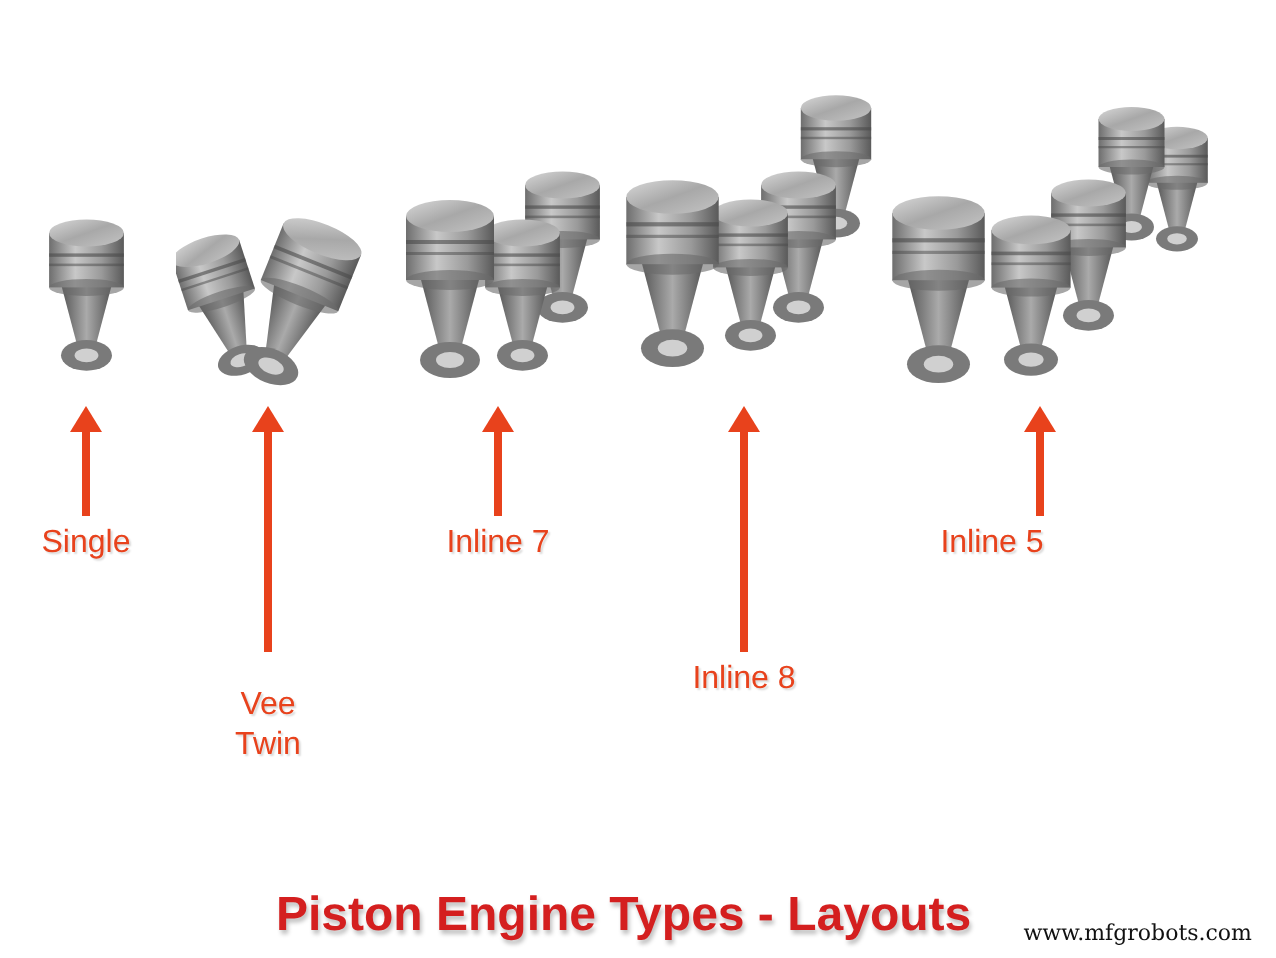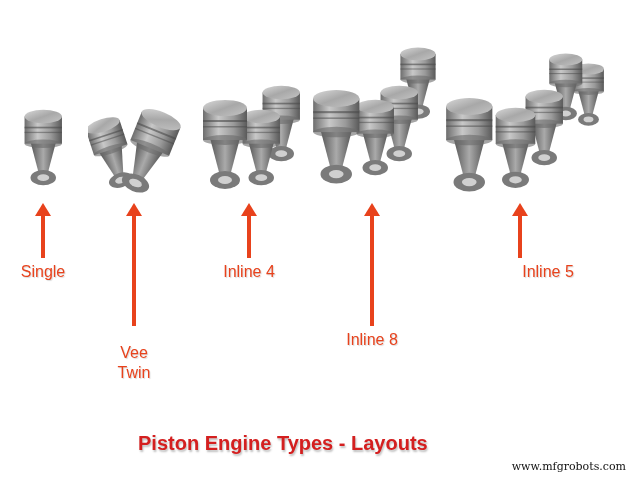--- a/index.html
+++ b/index.html
@@ -13,22 +13,22 @@
     content:""; position:absolute; left:-6px; top:-12px;
     border-left:8px solid transparent; border-right:8px solid transparent;
     border-bottom:13px solid var(--accent);
   }
   .label {
     position:absolute; color:var(--accent); font-weight:normal; font-size:16px;
     text-align:center; line-height:20px; text-shadow:1px 1px 1px rgba(0,0,0,0.15);
     white-space:nowrap; transform:translateX(-50%);
   }
   .title {
-    position:absolute; left:138px; top:432px; color:var(--title); font-weight:bold;
-    font-size:20px; text-shadow:1px 2px 2px rgba(0,0,0,0.25);
+    position:absolute; left:138px; top:444px; color:var(--title); font-weight:bold;
+    font-size:24px; text-shadow:1px 2px 2px rgba(0,0,0,0.25);
   }
   .watermark {
     position:absolute; right:12px; top:460px; font-family:"DejaVu Serif", serif;
     font-size:11px; color:#111;
   }
 </style>
 </head>
 <body style="--accent: #e8421c; --title: #d41f1f;">
 
 <svg width="0" height="0" style="position:absolute">
@@ -135,26 +135,26 @@
     <div class="label" style="left: 43px; top: 262px;">
       <div>Single</div>
     </div>
     <div class="arrow" style="left: 132px; top: 215px; height: 111px;"></div>
     <div class="label" style="left: 134px; top: 343px;">
       <div>Vee</div>
       <div>Twin</div>
     </div>
     <div class="arrow" style="left: 247px; top: 215px; height: 43px;"></div>
     <div class="label" style="left: 249px; top: 262px;">
-      <div>Inline 4</div>
+      <div>Inline 7</div>
     </div>
     <div class="arrow" style="left: 370px; top: 215px; height: 111px;"></div>
     <div class="label" style="left: 372px; top: 330px;">
       <div>Inline 8</div>
     </div>
     <div class="arrow" style="left: 518px; top: 215px; height: 43px;"></div>
-    <div class="label" style="left: 548px; top: 262px;">
+    <div class="label" style="left: 496px; top: 262px;">
       <div>Inline 5</div>
     </div>
   </div>
 
 <div class="title">Piston Engine Types - Layouts</div>
 <div class="watermark">www.mfgrobots.com</div>
 
 </body></html>

